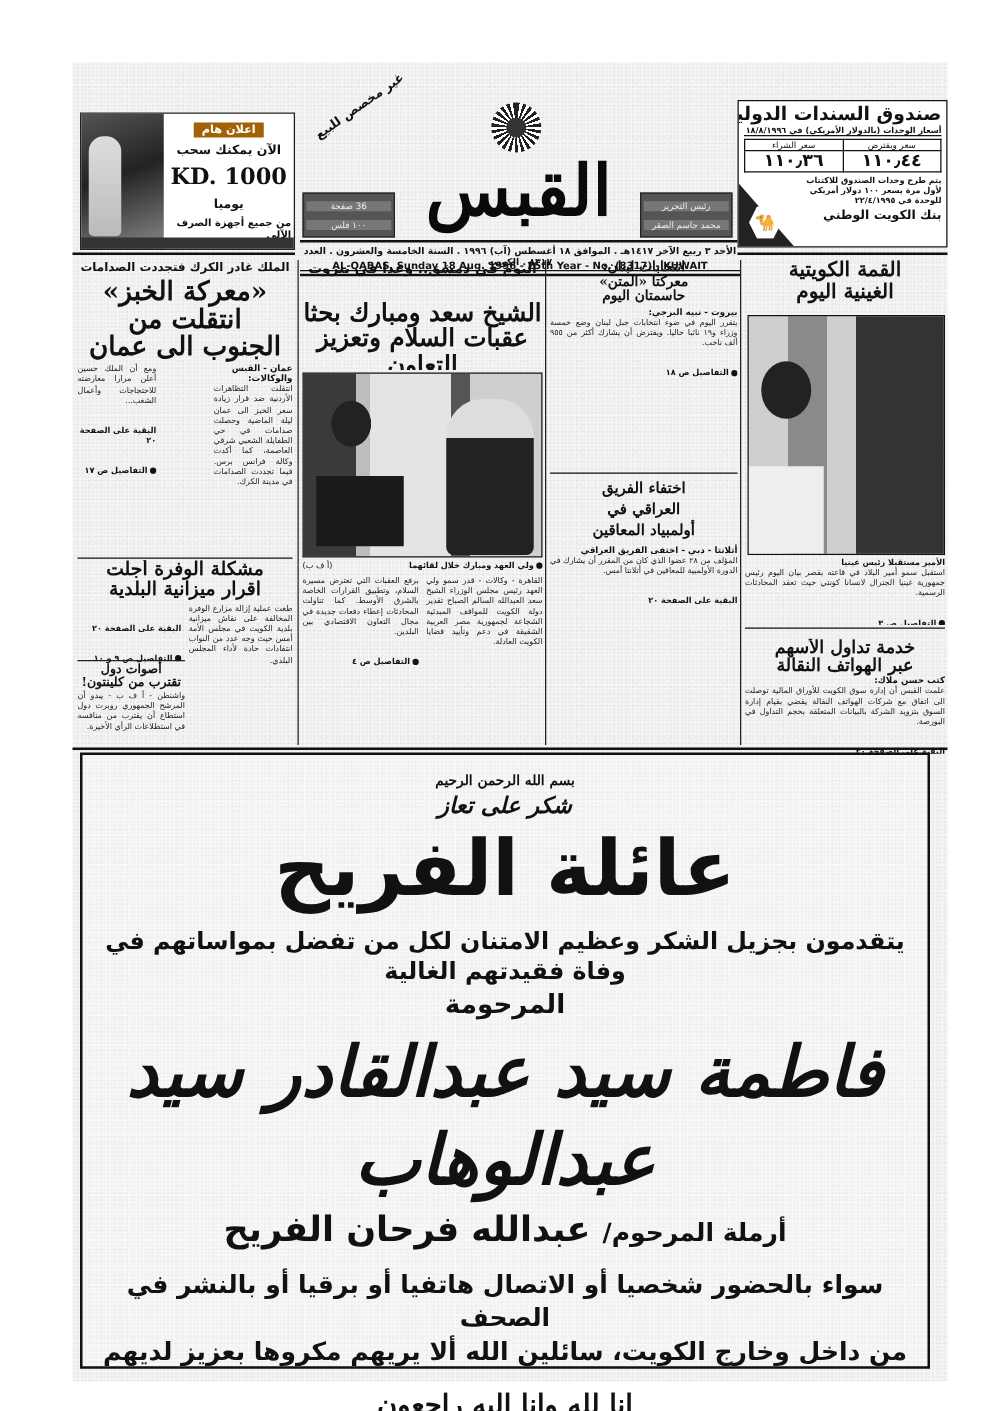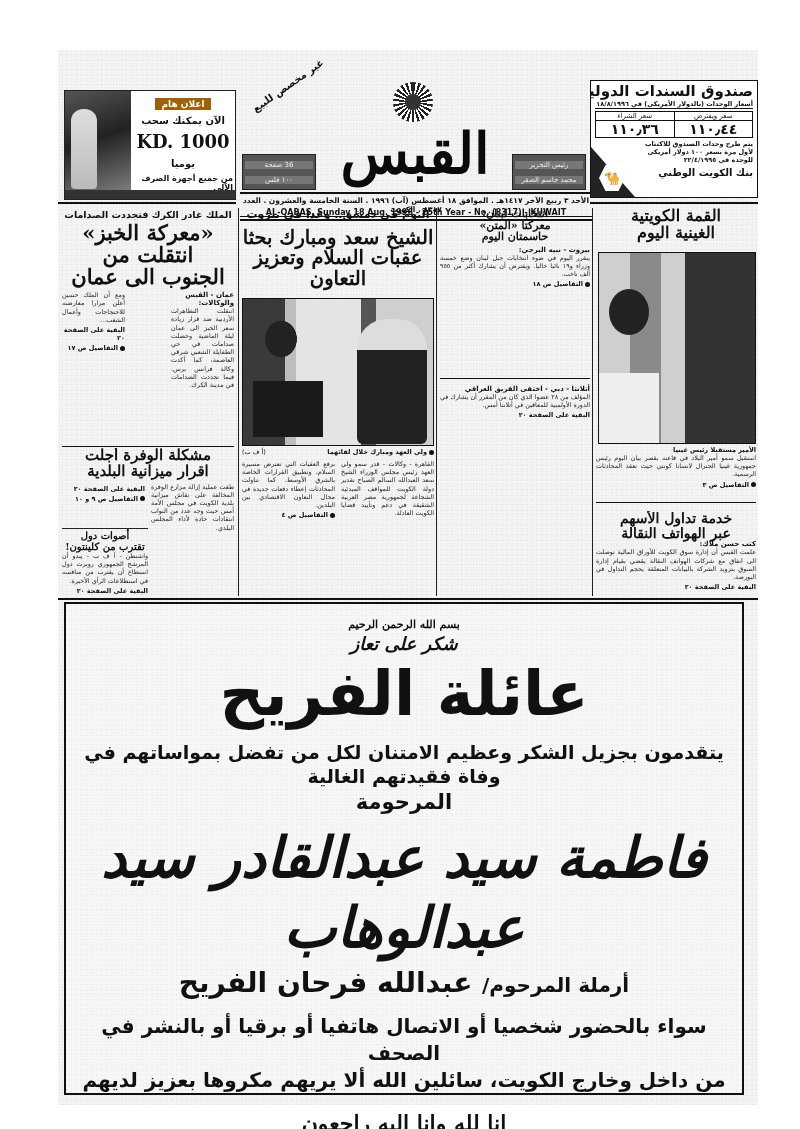--- a/index.html
+++ b/index.html
@@ -93,21 +93,21 @@
 
   .rule-h { position: absolute; height: 2px; background: #111; }
   .rule-v { position: absolute; width: 1px; background: #222; }
 
   
   .col { position: absolute; direction: rtl; overflow: hidden; }
   .kicker { font-size: 10.5px; font-weight: bold; text-align: center; line-height: 14px; }
   .headline { font-family: "DejaVu Serif", serif; font-weight: bold; text-align: center; line-height: 1.05; }
   .body-text { font-size: 6.4px; line-height: 8.2px; text-align: justify; color: #222; }
   .byline { font-size: 7px; font-weight: bold; }
-  .details { font-size: 6.5px; font-weight: bold; margin-top: 2px; }
+  .details { font-size: 6.5px; font-weight: bold; margin-top: 16px; }
   .bullet { display: inline-block; width: 5px; height: 5px; background: #111; border-radius: 50%; margin-left: 2px; vertical-align: middle; }
   .photo { position: absolute; border: 1px solid #111; overflow: hidden; }
   .caption { position: absolute; font-size: 6.5px; direction: rtl; font-weight: bold; }
 
   .photo-meeting {
     background:
       radial-gradient(ellipse 26px 30px at 38px 40px, #222 60%, transparent 62%),
       linear-gradient(180deg, transparent 30%, #1a1a1a 30%) 10px 58px / 70px 80px no-repeat,
       linear-gradient(90deg, #3a3a3a 0 22%, #bdbdbd 22% 28%, #e4e4e4 28% 62%, #555 62% 70%, #cfcfcf 70% 100%);
   }
@@ -242,21 +242,21 @@
     <div class="headline" style="font-size:10px;margin-top:2px;">
       <div>أصوات دول</div>
       <div>تقترب من كلينتون!</div>
     </div>
     <div class="body-text">واشنطن - أ ف ب - يبدو أن المرشح الجمهوري روبرت دول استطاع أن يقترب من منافسه في استطلاعات الرأي الأخيرة.</div>
     <div class="details">البقية على الصفحة ٢٠</div>
   </div>
 
   <div class="col" style="left:184px;top:158px;width:192px;height:88px;">
     <div class="kicker" style="font-size:11px;">اليوم في دمشق.. وغدا في بيروت</div>
-    <div class="headline" style="font-size:19.5px;margin-top:6px;">
+    <div class="headline" style="font-size:19.5px;margin-top:19px;">
       <div>الشيخ سعد ومبارك بحثا</div>
       <div>عقبات السلام وتعزيز التعاون</div>
     </div>
   </div>
   <div class="photo photo-meeting" style="left:184px;top:248px;width:192px;height:148px;"></div>
   <div class="caption" style="left:184px;top:398px;width:192px;">
     <span class="bullet"></span><span>ولي العهد ومبارك خلال لقائهما</span>
     <span style="float:left;font-weight:normal;">(أ ف ب)</span>
   </div>
   <div class="col" style="left:184px;top:410px;width:192px;height:136px;">
@@ -274,20 +274,25 @@
       <div>انتخابات لبنان:</div>
       <div>معركتا «المتن»</div>
       <div>حاسمتان اليوم</div>
     </div>
     <div class="byline" style="margin-top:3px;">بيروت - نبيه البرجي:</div>
     <div class="body-text">يتقرر اليوم في ضوء انتخابات جبل لبنان وضع خمسة وزراء و١٩ نائبا حاليا. ويفترض أن يشارك أكثر من ٩٥٥ ألف ناخب.</div>
     <div class="details"><span class="bullet"></span><span>التفاصيل ص ١٨</span></div>
   </div>
   <div class="rule-h" style="left:382px;top:328px;width:150px;height:1px;"></div>
   <div class="col" style="left:382px;top:332px;width:150px;height:214px;">
+    <div class="headline" style="font-size:12px;line-height:17px;">
+      <div>اختفاء الفريق</div>
+      <div>العراقي في</div>
+      <div>أولمبياد المعاقين</div>
+    </div>
     <div class="byline" style="margin-top:3px;">أتلانتا - دبي - اختفى الفريق العراقي</div>
     <div class="body-text">المؤلف من ٢٨ عضوا الذي كان من المقرر أن يشارك في الدورة الأولمبية للمعاقين في أتلانتا أمس.</div>
     <div class="details">البقية على الصفحة ٢٠</div>
   </div>
 
   <div class="col" style="left:538px;top:158px;width:160px;height:40px;">
     <div class="headline" style="font-size:16px;">
       <div>القمة الكويتية</div>
       <div>الغينية اليوم</div>
     </div>

